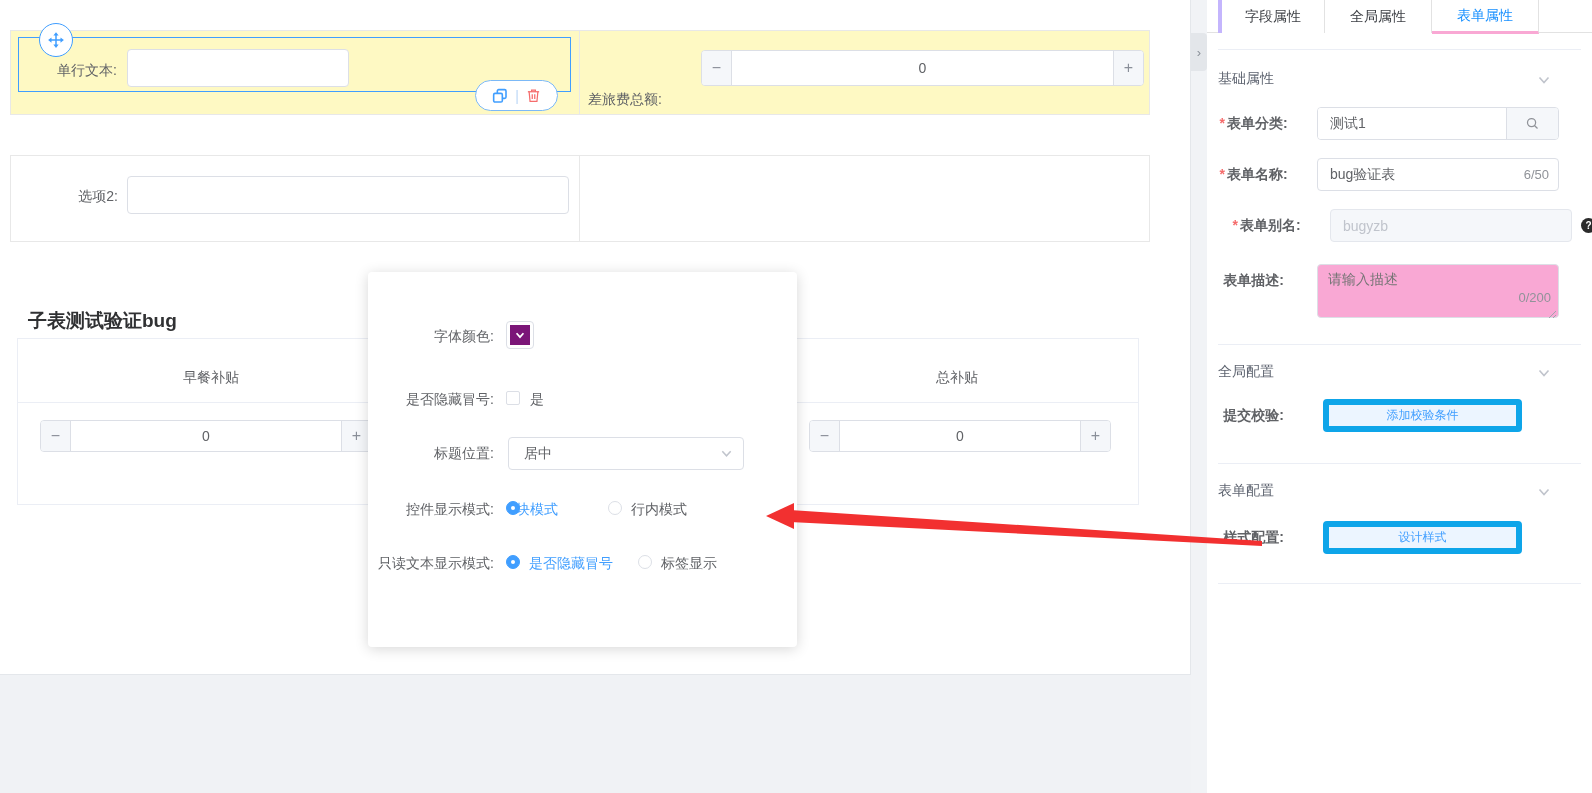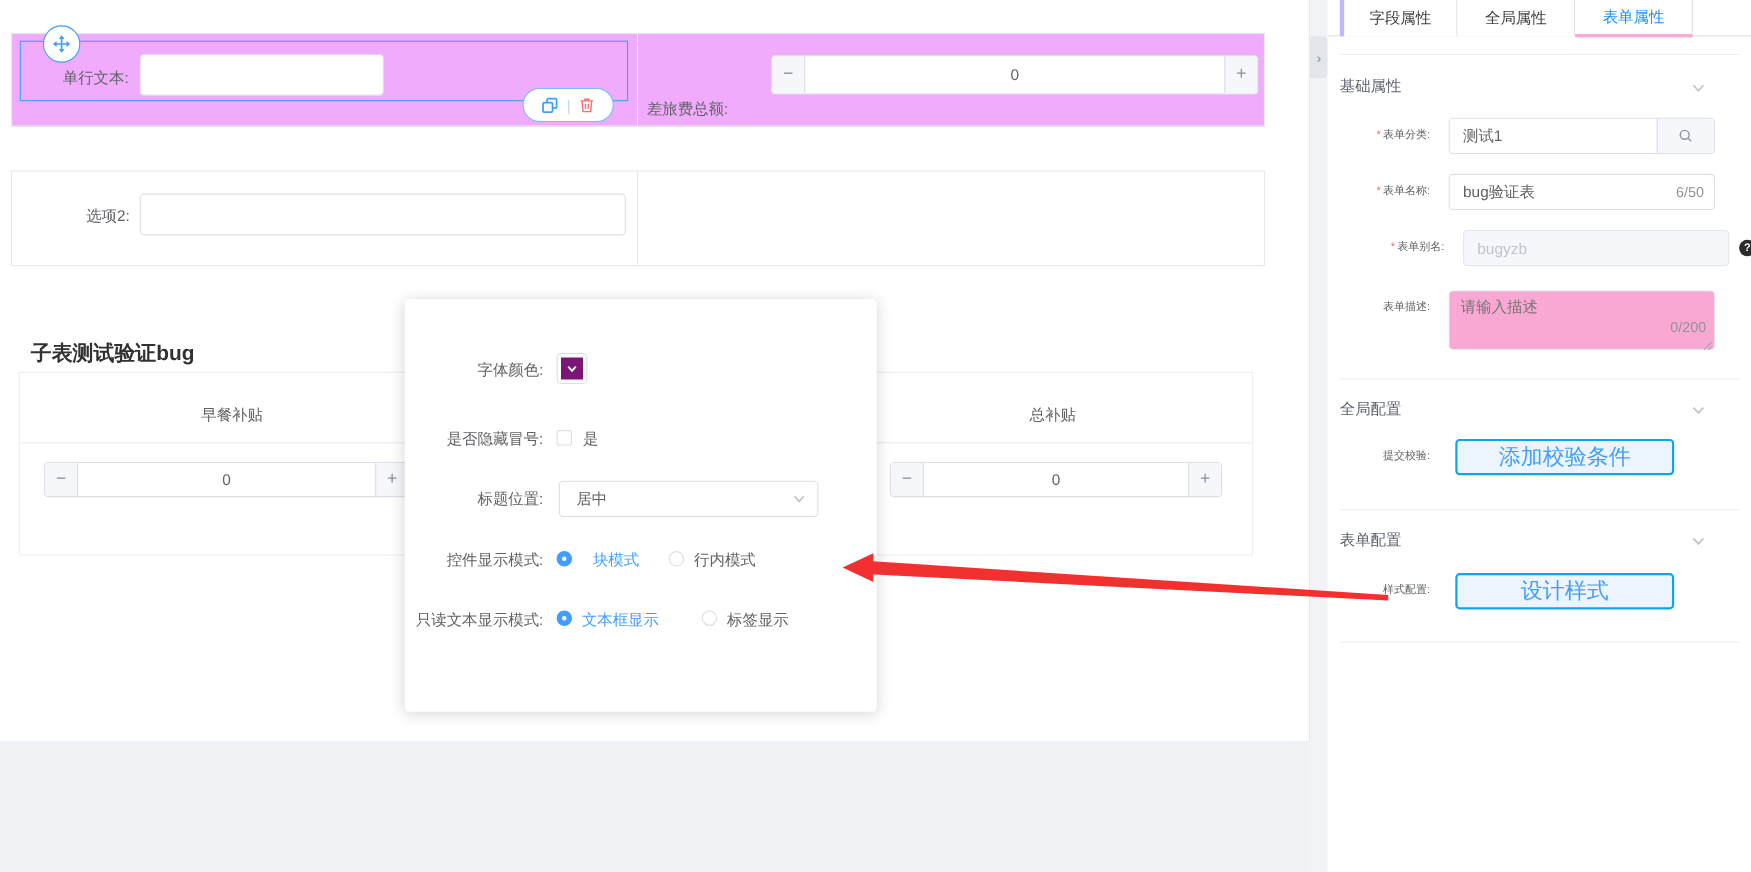--- a/index.html
+++ b/index.html
@@ -6,21 +6,21 @@
   html,body { width:1592px; height:793px; overflow:hidden;
     font-family:"Liberation Sans","DejaVu Sans",sans-serif; background:#fff; color:#606266; }
   .abs { position:absolute; }
 
   
   #canvas { left:0; top:0; width:1191px; height:675px; background:#fff;
     border-right:1px solid #e4e7eb; border-bottom:1px solid #e4e7eb; }
   #canvas-bottom { left:0; top:675px; width:1191px; height:118px; background:#f0f2f5; }
 
   .frow { border:1px solid #e8e8e8; }
-  #row1 { left:10px; top:30px; width:1140px; height:85px; background:#f0abfc; }
+  #row1 { left:10px; top:30px; width:1140px; height:85px; background:#fef9c3; }
   #row2 { left:10px; top:155px; width:1140px; height:87px; background:#fff; }
   .vdiv { position:absolute; top:0; bottom:0; width:1px; background:#e8e8e8; }
 
   .flabel { position:absolute; text-align:right; font-size:14px; color:#606266; }
   .ipt { position:absolute; background:#fff; border:1px solid #dcdfe6; border-radius:4px;
     font-size:14px; color:#606266; padding:0 10px; outline:none; }
 
   #sel-cell { position:absolute; left:7px; top:6px; width:553px; height:55px;
     border:1px solid #409eff; }
   #move-handle { position:absolute; left:28px; top:-8px; width:34px; height:34px;
@@ -60,21 +60,21 @@
     border-bottom:1px solid #e2e2e2; display:flex; padding-left:11px; }
   .tab { width:107px; height:33px; display:flex; align-items:center; justify-content:center;
     font-size:14px; color:#3c3f44; border-right:1px solid #e2e2e2; background:#fff; cursor:pointer; }
   .tab:first-child { border-left:4px solid #c4b5fd; }
   .tab.active { color:#1890ff; height:34px; border-bottom:3px solid #f9a8d4; }
 
   .pdiv { position:absolute; left:11px; width:363px; height:1px; background:#ebeef5; }
   .psec-title { position:absolute; left:11px; font-size:14px; color:#5e6470; }
   .sec-chevron { position:absolute; left:330px; width:14px; height:14px; cursor:pointer; }
 
-  .plabel { position:absolute; left:0; width:93px; text-align:right; font-size:10px; color:#606266; }
+  .plabel { position:absolute; left:0; width:93px; text-align:center; font-size:14px; color:#606266;font-weight:bold; }
   .req { color:#f56c6c; margin-right:2px; }
   .pctrl { position:absolute; left:110px; width:242px; }
   .pinput { width:100%; height:33px; border:1px solid #dcdfe6; border-radius:4px;
     font-size:14px; color:#606266; padding:0 12px; outline:none; background:#fff; }
   .pinput.disabled { background:#f5f7fa; border-color:#e4e7ed; color:#c0c4cc; }
   .suffix { position:absolute; right:10px; top:9px; font-size:13px; color:#909399; }
 
   .input-group { display:flex; width:100%; height:33px; border:1px solid #dcdfe6;
     border-radius:4px; overflow:hidden; background:#fff; }
   .input-group input { flex:1; border:none; outline:none; font-size:14px; color:#606266;
@@ -86,21 +86,21 @@
     font-size:14px; color:#606266; padding:6px 10px; outline:none; resize:none;
     font-family:inherit; background:#f9a8d4; }
   .ta-counter { position:absolute; right:8px; top:26px; font-size:13px; color:#909399; }
   .ta-resize { position:absolute; right:2px; top:46px; }
 
   .help-icon { position:absolute; left:361px; top:9px; width:15px; height:15px;
     border-radius:50%; background:#2b2b2b; color:#fff; font-size:10px; font-weight:bold;
     display:flex; align-items:center; justify-content:center; cursor:pointer; }
 
   .pbtn { position:absolute; left:116px; width:199px; height:33px; background:#ecf5ff;
-    border:2px solid #0ea5e9; border-radius:4px; color:#409eff; font-size:20px;
+    border:6px solid #0ea5e9; border-radius:4px; color:#409eff; font-size:12px;
     display:flex; align-items:center; justify-content:center; cursor:pointer; }
 
   
   #modal { left:368px; top:272px; width:429px; height:375px; background:#fff;
     border-radius:4px; box-shadow:0 2px 14px rgba(0,0,0,.16); z-index:10; }
   .mlabel { position:absolute; left:0; width:126px; text-align:right; font-size:14px; color:#606266; }
   #swatch-outer { position:absolute; left:138px; top:49px; width:28px; height:28px;
     border:1px solid #dcdfe6; border-radius:4px; padding:3px; cursor:pointer; }
   #swatch-inner { width:100%; height:100%; display:flex; align-items:center; justify-content:center; }
   .checkbox { position:absolute; left:138px; top:119px; width:14px; height:14px;
@@ -301,27 +301,27 @@
   <div class="mlabel" style="top:173px;">标题位置:</div>
   <div id="mselect">
     <span>居中</span>
     <svg width="13" height="13" viewBox="0 0 14 14" fill="none" stroke="#c0c4cc" stroke-width="1.6">
         <path d="M2.5 4.5 L7 9.5 L11.5 4.5"></path>
       </svg>
   </div>
 
   <div class="mlabel" style="top:229px;">控件显示模式:</div>
   <div class="radio on" style="left:138px;top:229px;"></div>
-  <div class="rlabel on" style="left:171px;top:229px;">块模式</div>
+  <div class="rlabel on" style="left:148px;top:229px;">块模式</div>
   <div class="radio" style="left:240px;top:229px;"></div>
   <div class="rlabel" style="left:263px;top:229px;color:#606266;">行内模式</div>
 
   <div class="mlabel" style="top:283px;">只读文本显示模式:</div>
   <div class="radio on" style="left:138px;top:283px;"></div>
-  <div class="rlabel on" style="left:161px;top:283px;">文本框显示</div>
+  <div class="rlabel on" style="left:161px;top:283px;">是否隐藏冒号</div>
   <div class="radio" style="left:270px;top:283px;"></div>
   <div class="rlabel" style="left:293px;top:283px;color:#606266;">标签显示</div>
 </div>
 
 <svg id="arrow-svg" width="1592" height="793">
   <polygon points="790,510 1262,541 1262,546 790,522" fill="#f23030"></polygon>
   <polygon points="766,516 794,503 794,529" fill="#f23030"></polygon>
 </svg>
 
 </body></html>

